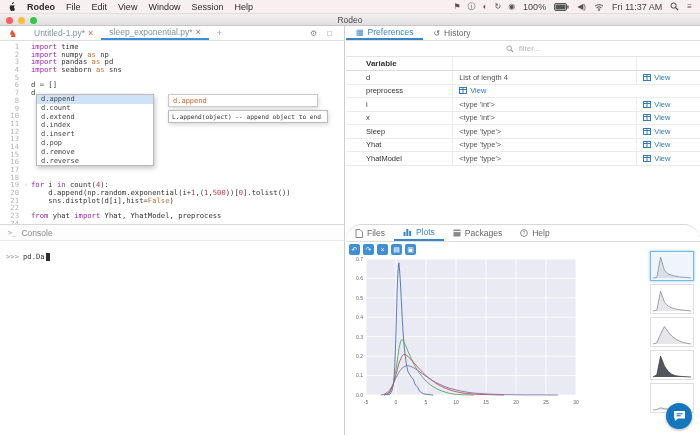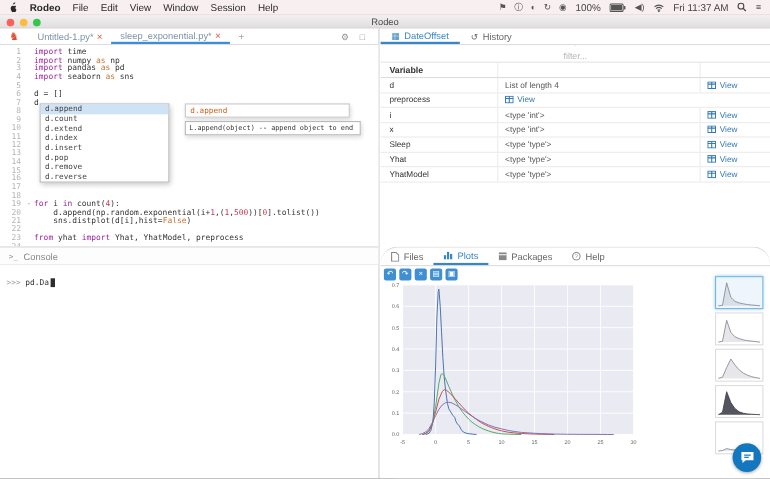--- a/index.html
+++ b/index.html
@@ -66,26 +66,26 @@
   .prompt-row{padding:8px 0 0 6px;display:flex;align-items:center;}
   .prompt-sym{color:#999;margin-right:4px;}
   .cursor{display:inline-block;width:4px;height:8px;background:#2d2d2d;margin-left:1px;}
   
   .env-tabs{position:absolute;top:0;left:0;right:0;height:15px;border-bottom:1px solid #ddd;
             display:flex;align-items:stretch;font-size:8.5px;color:#666;}
   .vtab{display:flex;align-items:center;gap:4px;padding:0 10px;}
   .vtab.active{color:#3787c8;border-bottom:2px solid #3787c8;}
   .vtab .vicon{font-size:8px;}
   .filter-row{position:absolute;top:15px;left:0;right:0;height:16px;border-bottom:1px solid #e4e4e4;
-              display:flex;align-items:center;justify-content:center;gap:5px;color:#b5b5b5;font-size:8px;flex-direction:column;}
+              display:flex;align-items:center;justify-content:center;gap:5px;color:#b5b5b5;font-size:8px;}
   .env-table{position:absolute;top:31px;left:0;right:0;}
   .env-hrow{height:14px;display:flex;align-items:center;border-bottom:1px solid #ddd;
             font-size:8px;font-weight:bold;color:#333;}
   .env-row{height:13.5px;display:flex;align-items:center;border-bottom:1px solid #ebebeb;font-size:7.5px;}
-  .c-name{width:30%;padding-left:8px;color:#333;}
+  .c-name{width:30%;padding-left:20px;color:#333;}
   .c-val{width:52%;padding-left:6px;border-left:1px solid #ebebeb;color:#555;height:100%;display:flex;align-items:center;}
   .c-view{width:18%;padding-left:6px;border-left:1px solid #ebebeb;height:100%;
           display:flex;align-items:center;gap:3px;color:#337ab7;}
   
   .bottom{position:absolute;top:198px;left:0;right:0;bottom:0;border-top:1px solid #d8d8d8;background:#fff;border-radius:16px;}
   .btabs{position:absolute;top:0;left:0;right:0;height:17px;border-bottom:1px solid #ddd;
          display:flex;align-items:stretch;font-size:8.5px;color:#666;}
   .btab{display:flex;align-items:center;gap:4px;padding:0 9px;}
   .btab.active{color:#3787c8;border-bottom:2px solid #3787c8;}
   .btab svg{display:block;}
@@ -228,21 +228,21 @@
         <span class="cursor"></span>
       </div>
     </div>
   </div>
 
   <div class="right">
 
     <div class="env-tabs">
         <span class="vtab active">
           <span class="vicon">▦</span>
-          <span>DateOffset</span>
+          <span>Preferences</span>
         </span>
         <span class="vtab">
           <span class="vicon">↺</span>
           <span>History</span>
         </span>
       </div>
 
     <div class="filter-row">
       <svg width="8" height="8" viewBox="0 0 9 9">
         <circle cx="3.6" cy="3.6" r="2.6" fill="none" stroke="#9a9a9a" stroke-width="1"></circle>

